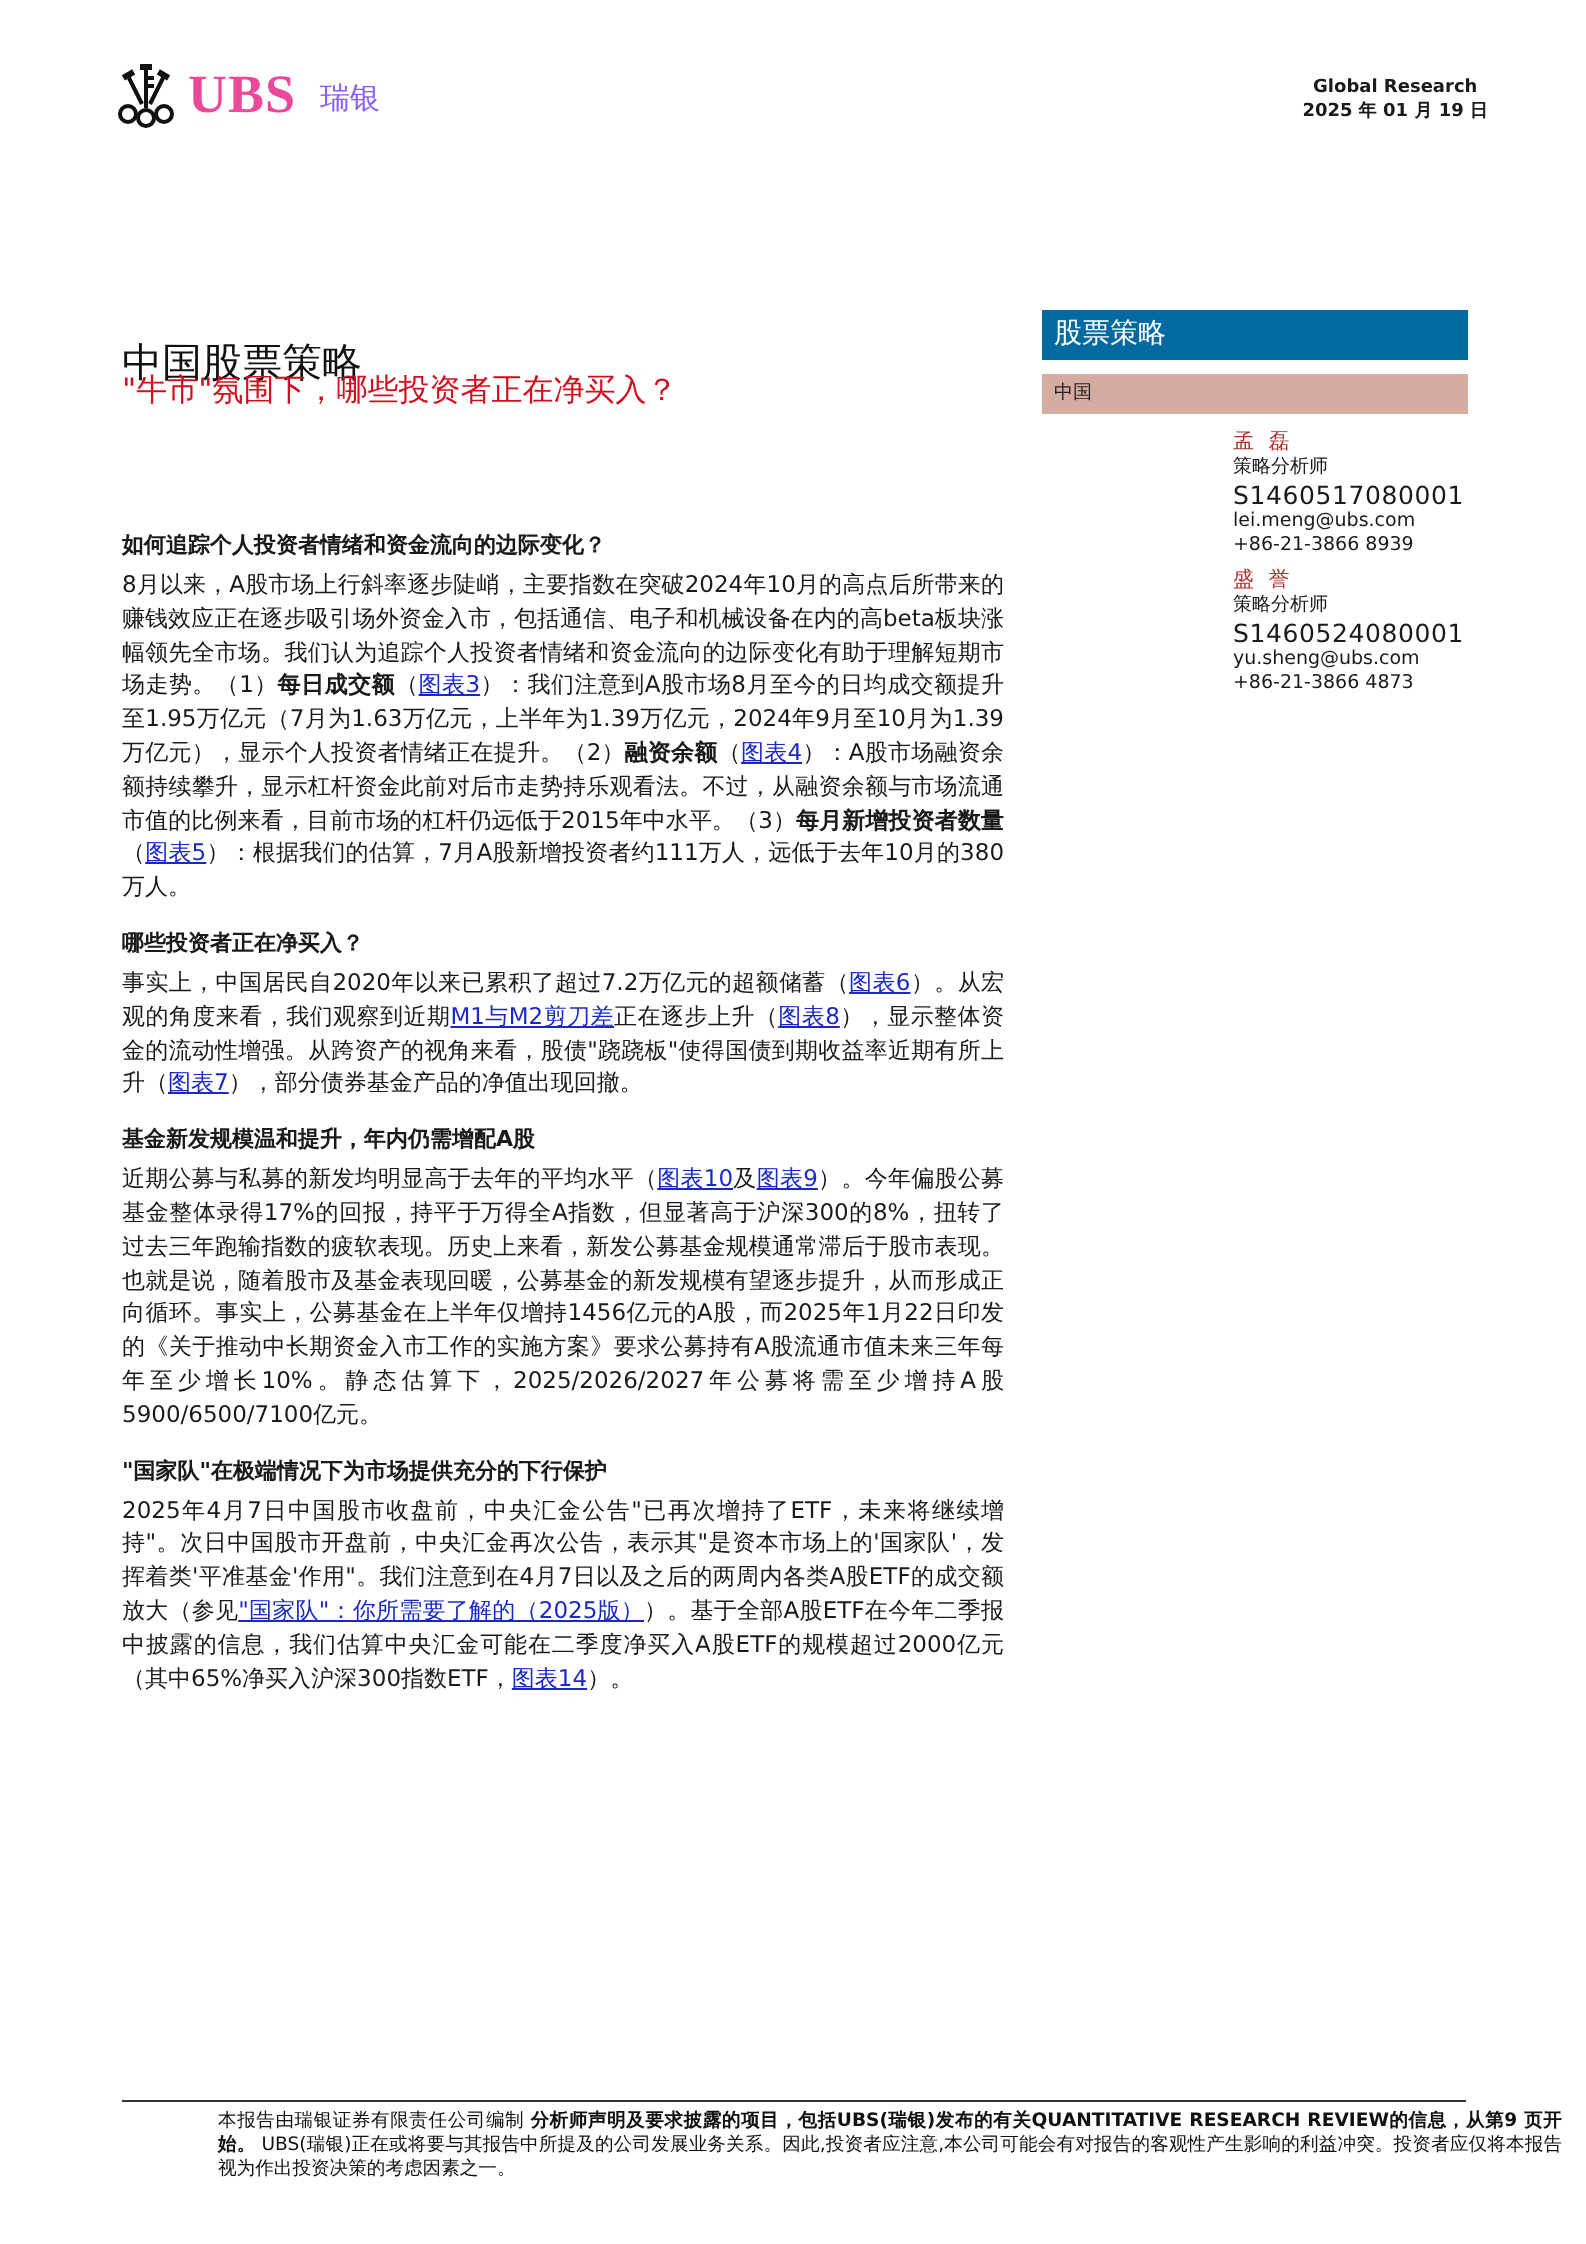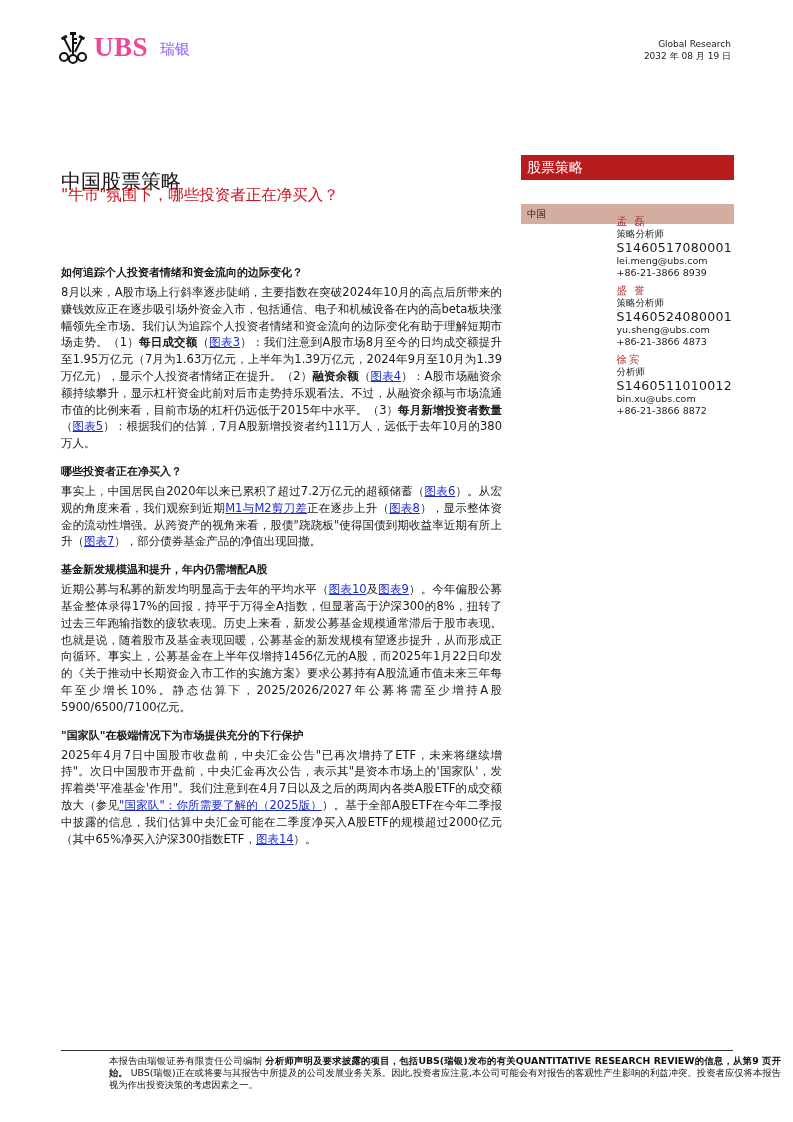--- a/index.html
+++ b/index.html
@@ -1,25 +1,25 @@
 <!DOCTYPE html>
 <html><head>
 <meta charset="utf-8">
 <style>
   html,body{margin:0;padding:0;background:#fff;}
   body{width:793px;height:1122px;position:relative;overflow:hidden;font-family:"DejaVu Sans",sans-serif;color:#1a1a1a;}
   .logo{position:absolute;left:58px;top:30px;display:flex;align-items:center;}
   .logo svg{display:block;}
   .logo .ubs{font-family:"Liberation Serif",serif;font-weight:bold;color:#ec4899;font-size:27px;margin-left:6px;letter-spacing:0.5px;line-height:30px;}
   .logo .cn{font-family:"DejaVu Serif",serif;font-size:15px;color:#8b5cf6;margin-left:12px;margin-top:4px;}
-  .gr{position:absolute;right:62px;top:38px;text-align:right;font-size:9px;font-weight:normal;line-height:12px;}
+  .gr{position:absolute;right:49px;top:38px;text-align:center;font-size:9px;font-weight:bold;line-height:12px;}
   .title{position:absolute;left:61px;top:168px;font-size:20px;color:#111;}
   .subtitle{position:absolute;left:61px;top:185px;font-size:15.5px;color:#d0101e;}
-  .side-head{position:absolute;left:521px;top:155px;width:213px;height:25px;background:#b91c1c;color:#fff;font-size:14px;line-height:25px;padding-left:6px;box-sizing:border-box;}
-  .side-sub{position:absolute;left:521px;top:204px;width:213px;height:20px;background:#d4aca0;color:#222;font-size:9.5px;line-height:20px;padding-left:6px;box-sizing:border-box;font-family:Liberation Serif, serif;}
+  .side-head{position:absolute;left:521px;top:155px;width:213px;height:25px;background:#0369a1;color:#fff;font-size:14px;line-height:25px;padding-left:6px;box-sizing:border-box;}
+  .side-sub{position:absolute;left:521px;top:187px;width:213px;height:20px;background:#d4aca0;color:#222;font-size:9.5px;line-height:20px;padding-left:6px;box-sizing:border-box;font-family:Liberation Serif, serif;}
   .analysts{position:absolute;right:61px;top:215px;text-align:left;}
   .analyst{margin-bottom:5px;}
   .analyst .nm{color:#b03030;font-size:10.5px;line-height:13px;letter-spacing:2px;}
   .analyst .role{font-size:9.5px;line-height:12px;}
   .analyst .sid{font-size:12.5px;line-height:15px;letter-spacing:0.3px;}
   .analyst .em,.analyst .ph{font-size:9.5px;line-height:12px;}
   .main{position:absolute;left:61px;top:245px;width:441px;margin-top:20px;}
   .sec-h{font-size:11px;font-weight:bold;line-height:15px;margin:0 0 4px 0;}
   .para{font-size:11.5px;line-height:16.8px;text-align:justify;margin:0 0 12px 0;}
   .para b{font-weight:bold;}
@@ -48,21 +48,21 @@
       <rect x="15" y="8" width="4" height="2"></rect>
       <rect x="15" y="12" width="4" height="2"></rect>
     </g>
   </svg>
   <span class="ubs">UBS</span>
   <span class="cn">瑞银</span>
 </div>
 
 <div class="gr">
   <div>Global Research</div>
-  <div>2032 年 08 月 19 日</div>
+  <div>2025 年 01 月 19 日</div>
 </div>
 
 <div class="title">中国股票策略</div>
 <div class="subtitle">"牛市"氛围下，哪些投资者正在净买入？</div>
 
 <div class="side-head">股票策略</div>
 <div class="side-sub">中国</div>
 
 <div class="analysts">
   <div class="analyst">
@@ -71,27 +71,20 @@
     <div class="sid">S1460517080001</div>
     <div class="em">lei.meng@ubs.com</div>
     <div class="ph">+86-21-3866 8939</div>
   </div>
   <div class="analyst">
     <div class="nm">盛 誉</div>
     <div class="role">策略分析师</div>
     <div class="sid">S1460524080001</div>
     <div class="em">yu.sheng@ubs.com</div>
     <div class="ph">+86-21-3866 4873</div>
-  </div>
-  <div class="analyst">
-    <div class="nm">徐宾</div>
-    <div class="role">分析师</div>
-    <div class="sid">S1460511010012</div>
-    <div class="em">bin.xu@ubs.com</div>
-    <div class="ph">+86-21-3866 8872</div>
   </div>
 </div>
 
 <div class="main">
   <div>
     <div class="sec-h">如何追踪个人投资者情绪和资金流向的边际变化？</div>
     <p class="para">8月以来，A股市场上行斜率逐步陡峭，主要指数在突破2024年10月的高点后所带来的赚钱效应正在逐步吸引场外资金入市，包括通信、电子和机械设备在内的高beta板块涨幅领先全市场。我们认为追踪个人投资者情绪和资金流向的边际变化有助于理解短期市场走势。（1）<b>每日成交额</b>（<a href="#">图表3</a>）：我们注意到A股市场8月至今的日均成交额提升至1.95万亿元（7月为1.63万亿元，上半年为1.39万亿元，2024年9月至10月为1.39万亿元），显示个人投资者情绪正在提升。（2）<b>融资余额</b>（<a href="#">图表4</a>）：A股市场融资余额持续攀升，显示杠杆资金此前对后市走势持乐观看法。不过，从融资余额与市场流通市值的比例来看，目前市场的杠杆仍远低于2015年中水平。（3）<b>每月新增投资者数量</b>（<a href="#">图表5</a>）：根据我们的估算，7月A股新增投资者约111万人，远低于去年10月的380万人。</p>
   </div>
   <div>
     <div class="sec-h">哪些投资者正在净买入？</div>

